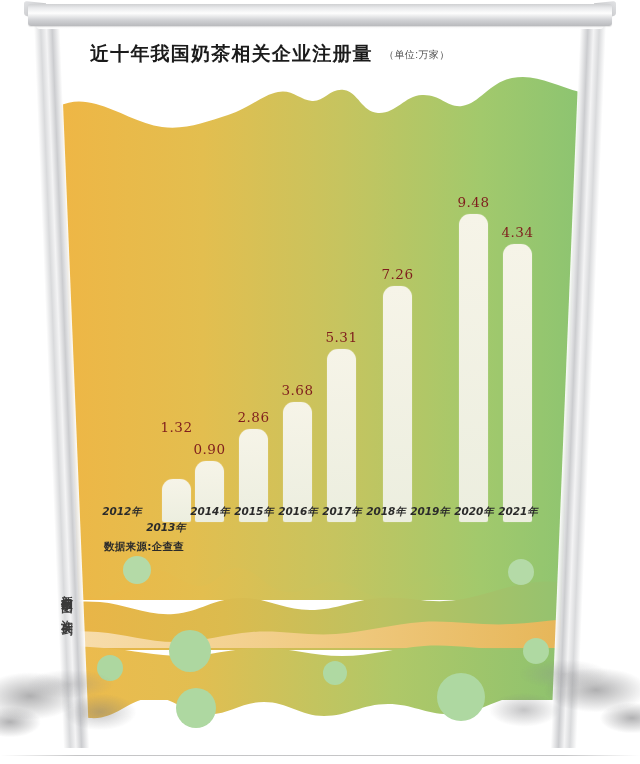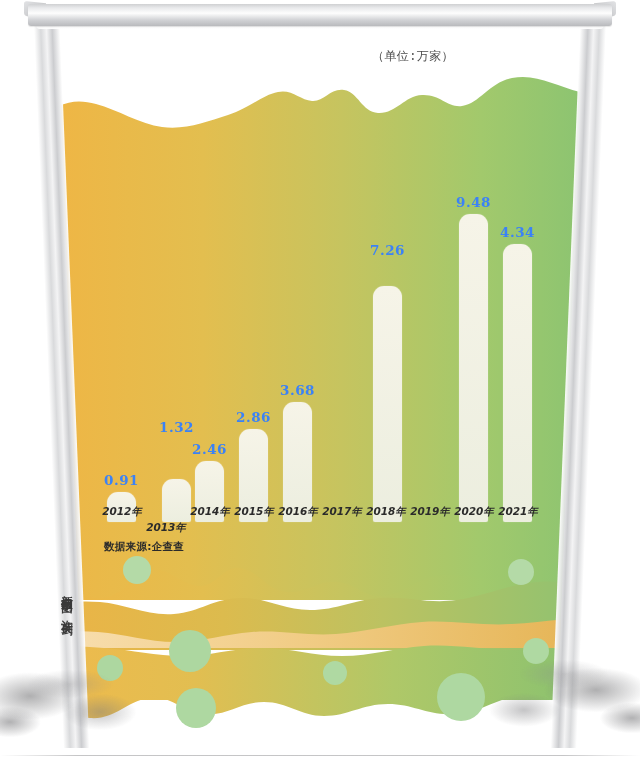--- a/index.html
+++ b/index.html
@@ -79,35 +79,35 @@
   
   .content{position:absolute;left:0;top:0;width:640px;height:764px;}
 
   .title{
     position:absolute;left:90px;top:41px;
     font-family:"DejaVu Serif","Liberation Serif",serif;
     font-weight:bold;font-size:19px;letter-spacing:1.2px;
     color:#1b1b1b;white-space:nowrap;
   }
   .unit{
-    position:absolute;left:372px;top:48px;
-    font-family:Liberation Mono, monospace;
-    font-size:12px;color:#4b4b4b;letter-spacing:.4px;white-space:nowrap;
+    position:absolute;left:384px;top:48px;
+    font-family:Liberation Sans, sans-serif;
+    font-size:10px;color:#4b4b4b;letter-spacing:.4px;white-space:nowrap;
   }
 
   
   .plot{position:absolute;left:104px;top:150px;width:440px;height:372px;}
 
   .bar-col{
     position:absolute;bottom:0;width:29px;
     display:flex;flex-direction:column;justify-content:flex-end;align-items:center;
   }
   .bar-val{
     font-family:"DejaVu Serif","Liberation Serif",serif;
-    font-weight:bold;font-size:13.5px;color:#3b82f6;
+    font-weight:normal;font-size:13.5px;color:#7f1d1d;
     letter-spacing:.5px;margin-bottom:4px;white-space:nowrap;
   }
   .bar-rect{
     width:29px;
     background:linear-gradient(180deg,#f6f4e8 0%,#eceedf 100%);
     border-radius:11px 11px 2px 2px;
     box-shadow:0 0 1px rgba(255,255,255,.6);
   }
   .axis-labels{
     position:absolute;left:104px;top:505px;width:440px;height:18px;
@@ -254,45 +254,46 @@
 
   <div class="cup-wall wall-left"></div>
   <div class="cup-wall wall-right"></div>
   <div class="rim-inner"></div>
   <div class="rim-ear-l"></div>
   <div class="rim-ear-r"></div>
   <div class="rim"></div>
 
   <div class="content">
 
+    <div class="title">近十年我国奶茶相关企业注册量</div>
 
     <div class="unit">（单位:万家）</div>
 
     <div class="plot" id="plot">
-        <div class="bar-col" style="left: 3px; height: 372px;">
-          <div class="bar-val">0.91</div>
-          <div class="bar-rect" style="height: 30px;"></div>
-        </div>
         <div class="bar-col" style="left: 58px; height: 372px; gap: 40px;">
           <div class="bar-val">1.32</div>
           <div class="bar-rect" style="height: 43px;"></div>
         </div>
         <div class="bar-col" style="left: 91px; height: 372px;">
-          <div class="bar-val">2.46</div>
+          <div class="bar-val">0.90</div>
           <div class="bar-rect" style="height: 61px;"></div>
         </div>
         <div class="bar-col" style="left: 135px; height: 372px;">
           <div class="bar-val">2.86</div>
           <div class="bar-rect" style="height: 93px;"></div>
         </div>
         <div class="bar-col" style="left: 179px; height: 372px;">
           <div class="bar-val">3.68</div>
           <div class="bar-rect" style="height: 120px;"></div>
         </div>
-        <div class="bar-col" style="left: 269px; height: 372px; gap: 24px;">
+        <div class="bar-col" style="left: 223px; height: 372px;">
+          <div class="bar-val">5.31</div>
+          <div class="bar-rect" style="height: 173px;"></div>
+        </div>
+        <div class="bar-col" style="left: 279px; height: 372px;">
           <div class="bar-val">7.26</div>
           <div class="bar-rect" style="height: 236px;"></div>
         </div>
         <div class="bar-col" style="left: 355px; height: 372px;">
           <div class="bar-val">9.48</div>
           <div class="bar-rect" style="height: 308px;"></div>
         </div>
         <div class="bar-col" style="left: 399px; height: 372px;">
           <div class="bar-val">4.34</div>
           <div class="bar-rect" style="height: 278px;"></div>

